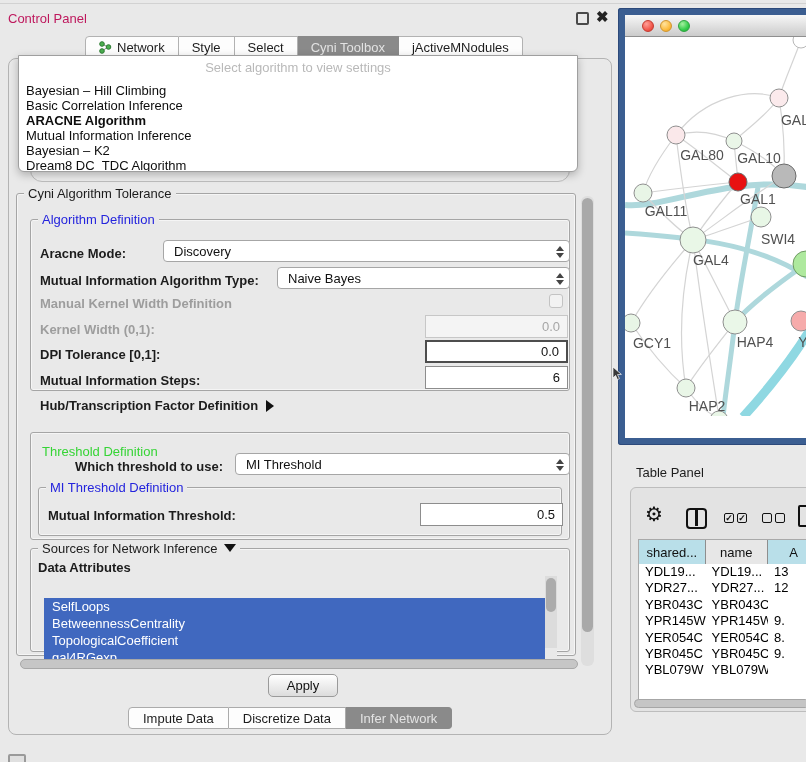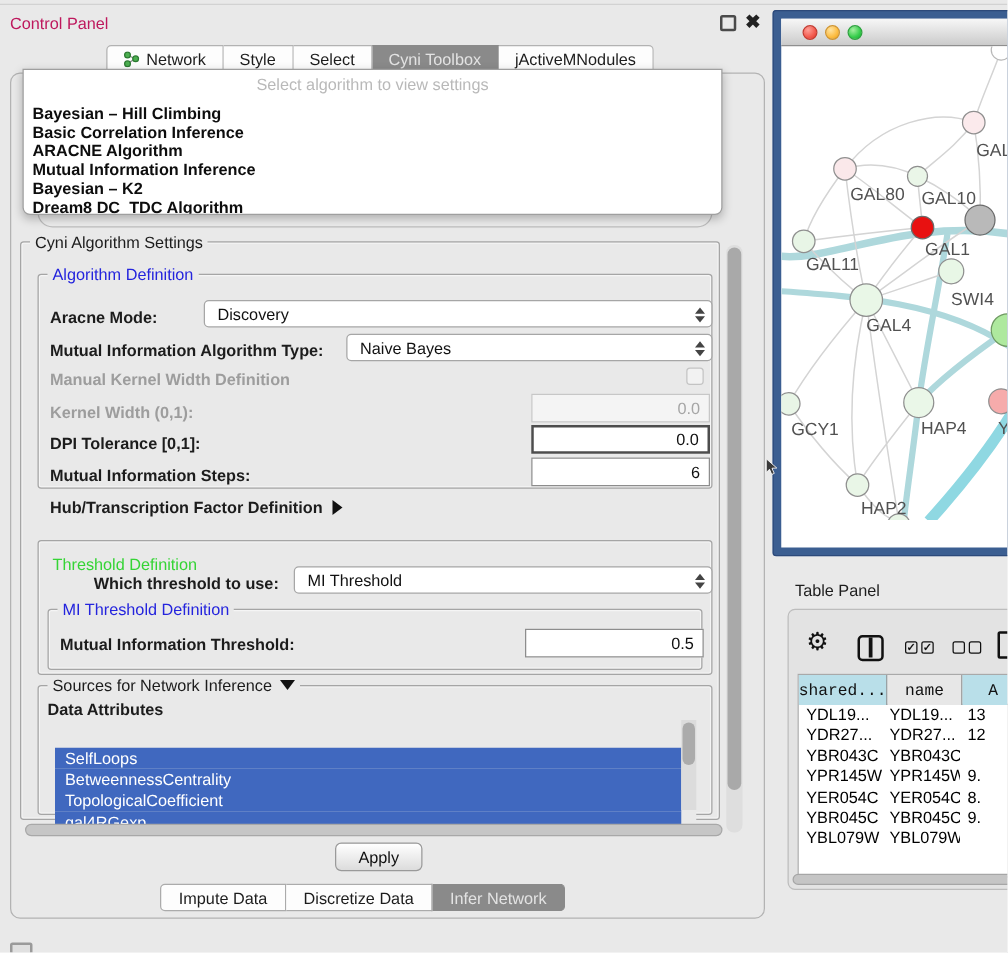--- a/index.html
+++ b/index.html
@@ -63,21 +63,21 @@
   .btab { height:22px; padding:0 14px; background:#fdfdfd; border:1px solid #ababab; border-left:none; display:flex; align-items:center; font-size:13px; }
   .btab:first-child { border-left:1px solid #ababab; border-radius:4px 0 0 4px; }
   .btab:last-child { border-radius:0 4px 4px 0;text-align:right; }
   .btab.selected { background:#8a8a8a; color:#e3e3e3; border-color:#8a8a8a; }
 
   
   .algo-popup { position:absolute; left:18px; top:55px; width:560px; height:117px; background:#fff; border:1px solid #9f9f9f;
                 border-radius:0 0 6px 6px; box-shadow:0 3px 8px rgba(0,0,0,.25); z-index:50; overflow:hidden; }
   .algo-placeholder { position:absolute; left:0; top:4px; width:100%; text-align:center; color:#b9b9b9; font-size:13px; }
   .algo-options { position:absolute; left:7px; top:27px; }
-  .algo-option { height:15px; line-height:15px; font-size:13px; color:#0d0d0d; white-space:nowrap;font-weight:bold; }
+  .algo-option { height:15px; line-height:15px; font-size:13px; color:#0d0d0d; white-space:nowrap; }
   .algo-option.bold { font-weight:bold; }
   .ghost-combo { position:absolute; left:30px; top:158px; width:540px; height:24px; background:#ececec; border:1px solid #bdbdbd; border-radius:12px; z-index:5; }
 
   
   .net-window { position:absolute; left:618px; top:8px; width:195px; height:437px; background:#3b5e91; border-radius:3px; padding:7px; box-shadow:inset 0 0 0 1px #2c497a; }
   .net-inner { position:relative; width:100%; height:100%; background:#fff; }
   .net-titlebar { position:relative; width:100%; height:22px; background:linear-gradient(#f7f7f7,#cbcbcb); border-bottom:1px solid #8f8f8f; }
   .tlight { position:absolute; top:5px; width:12px; height:12px; border-radius:50%; }
   .tlight.red    { left:17px; background:radial-gradient(circle at 35% 30%, #ff9f97, #f25a4e 60%, #d8352a); border:1px solid #c33a30; }
   .tlight.yellow { left:35px; background:radial-gradient(circle at 35% 30%, #ffe3a0, #fdbc40 60%, #e09c1f); border:1px solid #cf9430; }
@@ -89,21 +89,21 @@
   
   .tp-title { left:636px; top:465px; font-size:13px; color:#1d1d1d; }
   .table-panel { position:absolute; left:630px; top:487px; width:190px; height:225px; background:#e3e3e3; border:1px solid #bdbdbd; border-radius:6px; overflow:hidden; }
   .tp-gear { position:absolute; left:14px; top:16px; font-size:20px; color:#111; line-height:20px; }
   .tp-split { position:absolute; left:55px; top:20px; width:21px; height:21px; border:2.5px solid #111; border-radius:4px; }
   .tp-split::after { content:""; position:absolute; left:7px; top:0; width:2.5px; height:16px; background:#111; }
   .cb { position:absolute; top:25px; width:10px; height:10px; border:1.5px solid #111; border-radius:2px; font-size:9px; line-height:9px; text-align:center; color:#111; font-weight:bold; }
   .tp-doc { position:absolute; left:167px; top:17px; width:18px; height:22px; border:2px solid #111; border-radius:2px; background:#e3e3e3; }
   .tp-table { position:absolute; left:7px; top:51px; width:183px; height:163px; background:#fff; border:1px solid #a9a9a9; overflow:hidden; }
   .tp-header { display:flex; height:24px; border-bottom:1px solid #8e8e8e; }
-  .tp-hcell { height:24px; border-right:1px solid #8e8e8e; font-size:13px; display:flex; align-items:center; justify-content:center; color:#111;font-family:Liberation Mono, monospace; }
+  .tp-hcell { height:24px; border-right:1px solid #8e8e8e; font-size:13px; display:flex; align-items:center; justify-content:center; color:#111; }
   .tp-hcell.blue { background:#b9dfe9; }
   .tp-hcell.gray { background:#e7e7e7; }
   .tp-rows { position:absolute; left:0; top:24px; width:100%; height:113px; overflow:hidden; }
   .tp-row { display:flex; height:16.4px; }
   .tp-cell { font-size:13px; line-height:16.4px; color:#000; padding-left:6px; white-space:nowrap; overflow:hidden; }
   .tp-hs { position:absolute; left:3px; bottom:3px; width:176px; height:9px; background:#c5c5c5; border:1px solid #a6a6a6; border-radius:5px; }
 
   .bl-btn { position:absolute; left:8px; top:754px; width:18px; height:14px; background:#e0e0e0; border:2px solid #9a9a9a; border-radius:2px; }
   .cursor-svg { position:absolute; left:612px; top:367px; }
 </style>
@@ -140,21 +140,21 @@
     <div class="tab">
         <span>jActiveMNodules</span>
       </div>
   </div>
 
   <div class="abs cp-body"></div>
 
   <div class="ghost-combo"></div>
 
   <div class="groupbox" style="left:16px; top:193px; width:560px; height:463px;">
-    <span class="legend">Cyni Algorithm Settings</span>
+    <span class="legend">Cyni Algorithm Tolerance</span>
   </div>
 
   <div class="groupbox" style="left:30px; top:219px; width:540px; height:172px;">
     <span class="legend blue">Algorithm Definition</span>
   </div>
   <div class="lbl" style="left:40px; top:246px;">Aracne Mode:</div>
   <div class="combo" style="left:163px; top:240px; width:407px;">
     <span class="val">Discovery</span>
     <span class="stepper"></span>
   </div>

